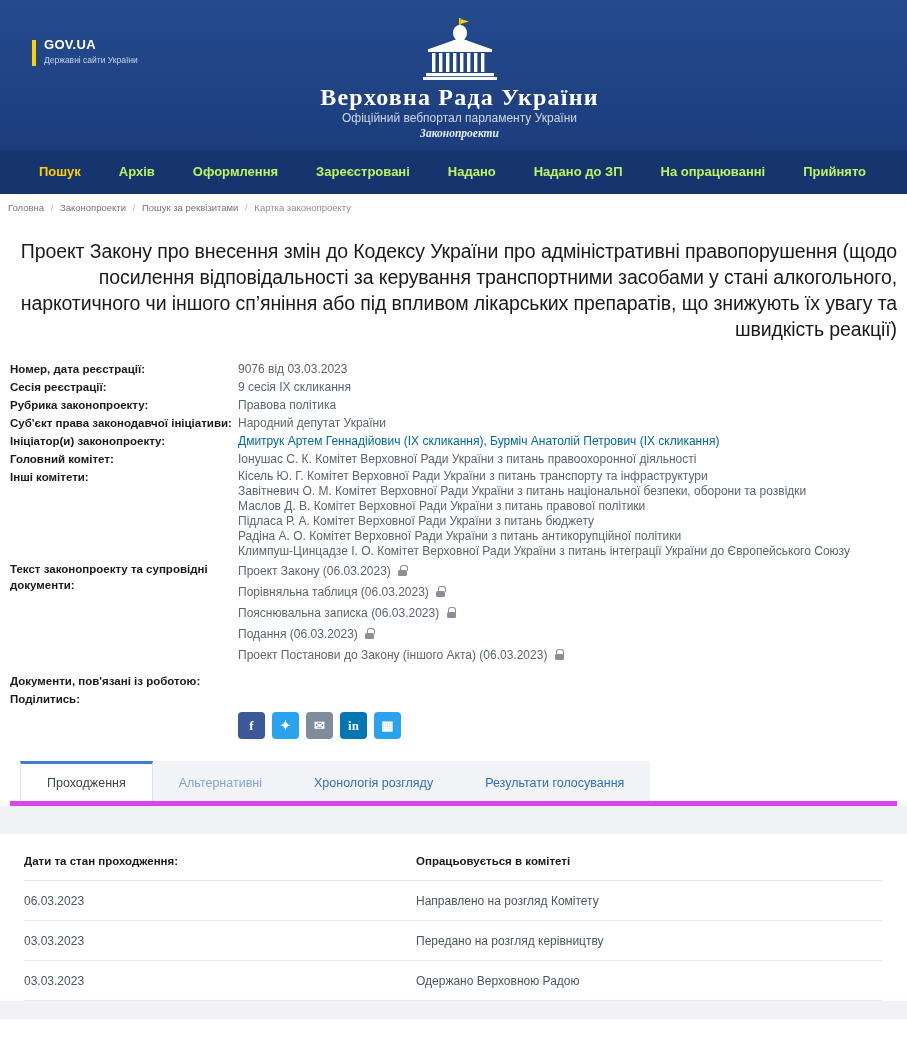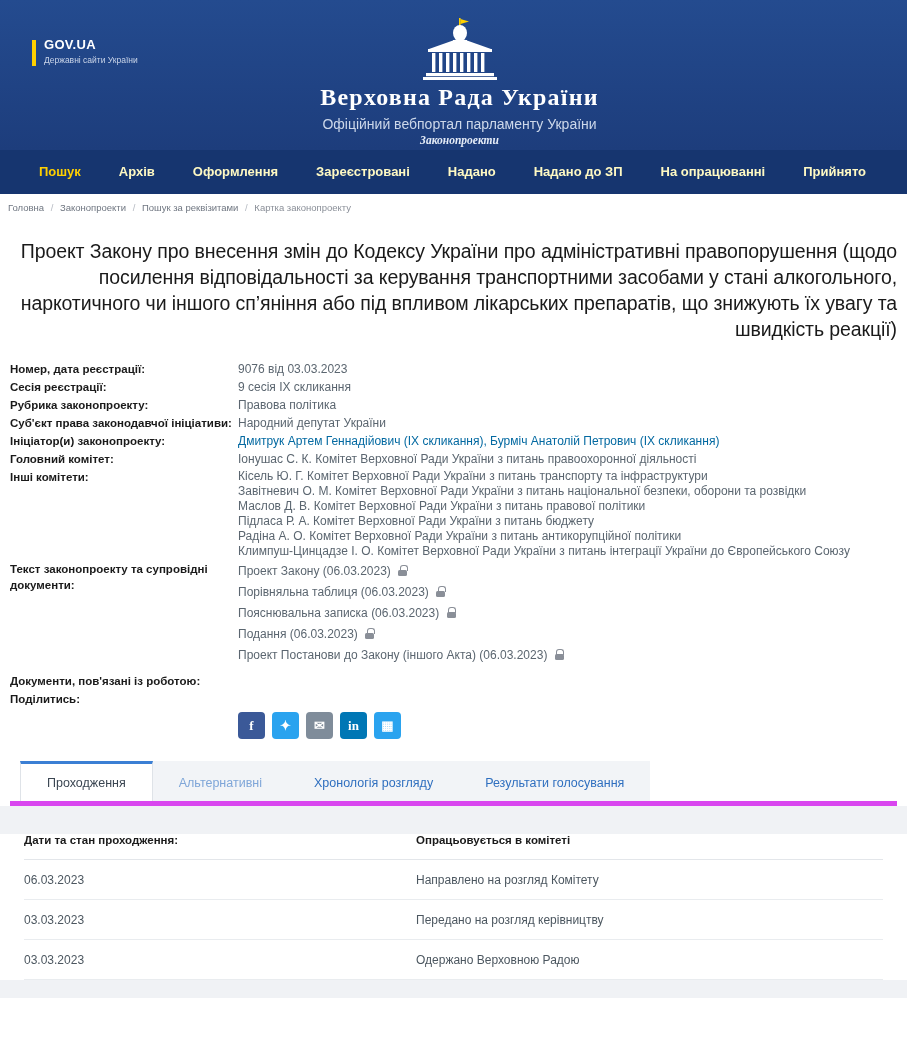--- a/index.html
+++ b/index.html
@@ -58,44 +58,43 @@
   }
   .brand-title {
     font-family: "Liberation Serif", serif;
     font-size: 24px;
     font-weight: bold;
     letter-spacing: 1.2px;
     margin-top: 4px;
     color: #ffffff;
   }
   .brand-sub {
-    font-size: 14px;
+    font-size: 12px;
     color: #cdd8ea;
-    margin-top: 5px;
   }
   .brand-sub2 {
     font-family: "Liberation Serif", serif;
     font-size: 11.5px;
     font-weight: bold;
     font-style: italic;
     color: #e6edf8;
     margin-top: 2px;
   }
 
   
   .nav {
     background: #16356f;
     height: 44px;
     display: flex;
     align-items: center;
     padding-left: 22px;
     gap: 4px;
   }
   .nav a {
-    color: #fef9c3;
+    color: #bef264;
     text-decoration: none;
     font-size: 13px;
     font-weight: bold;
     padding: 0 17px;
     line-height: 44px;
     white-space: nowrap;
   }
   .nav a.active { color: #ffd000; }
 
   
@@ -231,21 +230,21 @@
   table.status {
     width: 100%;
     border-collapse: collapse;
     font-size: 12px;
   }
   table.status th {
     text-align: left;
     font-size: 11.5px;
     font-weight: bold;
     color: #1a1a1a;
-    padding: 0 0 13px 0;
+    padding: 21px 0 13px 0;
     border-bottom: 1px solid #e3e6ea;
   }
   table.status td {
     padding: 13px 0 12px 0;
     border-bottom: 1px solid #e9ecef;
     color: #4c5760;
     font-size: 12px;
   }
   table.status th.c1, table.status td.c1 { width: 392px; }
   .bottom-strip { height: 18px; background: #f0f2f5; }

